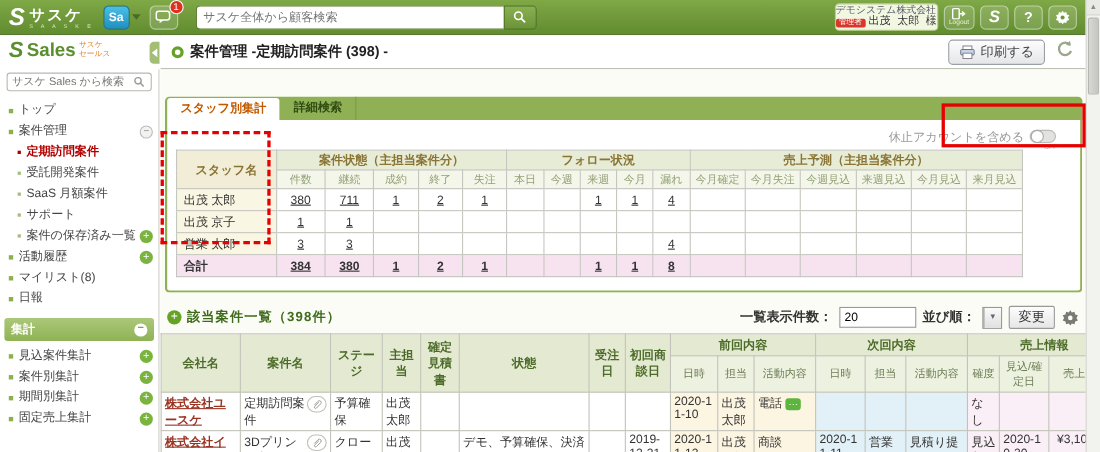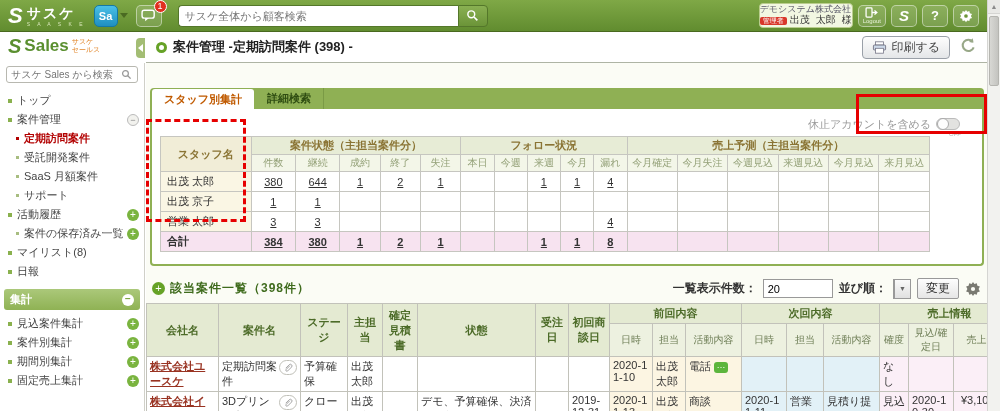--- a/index.html
+++ b/index.html
@@ -266,28 +266,28 @@
           <span class="lbl">受託開発案件</span>
         </div>
       <div class="nav-item sub">
           <span class="bullet"></span>
           <span class="lbl">SaaS 月額案件</span>
         </div>
       <div class="nav-item sub">
           <span class="bullet"></span>
           <span class="lbl">サポート</span>
         </div>
+      <div class="nav-item sub">
+          <span class="bullet"></span>
+          <span class="lbl">案件の保存済み一覧</span>
+          <span class="exp plus"></span>
+        </div>
       <div class="nav-item">
           <span class="bullet"></span>
           <span class="lbl">活動履歴</span>
-          <span class="exp plus"></span>
-        </div>
-      <div class="nav-item sub">
-          <span class="bullet"></span>
-          <span class="lbl">案件の保存済み一覧</span>
           <span class="exp plus"></span>
         </div>
       <div class="nav-item">
           <span class="bullet"></span>
           <span class="lbl">マイリスト(8)</span>
         </div>
       <div class="nav-item">
           <span class="bullet"></span>
           <span class="lbl">日報</span>
         </div>
@@ -383,21 +383,21 @@
                 <th>今週見込</th>
                 <th>来週見込</th>
                 <th>今月見込</th>
                 <th>来月見込</th>
             </tr>
           </thead>
           <tbody>
             <tr>
               <td class="rname">出茂 太郎</td>
               <td class="v">380</td>
-                <td class="v">644</td>
+                <td class="v">711</td>
                 <td class="v">1</td>
                 <td class="v">2</td>
                 <td class="v">1</td>
               <td></td>
                 <td></td>
                 <td class="v">1</td>
                 <td class="v">1</td>
                 <td class="v">4</td>
               <td></td>
                 <td></td>

